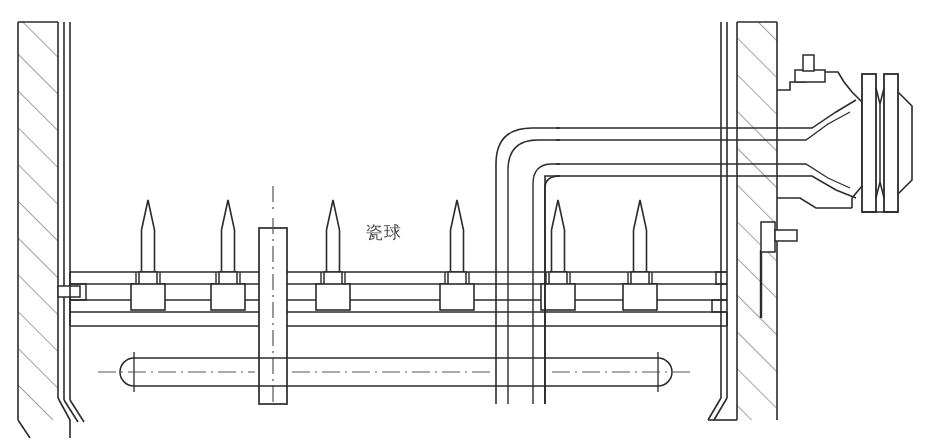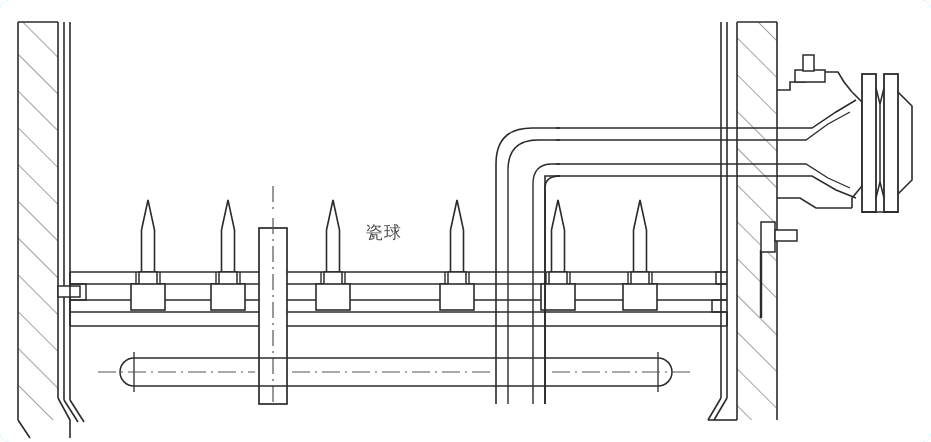--- a/index.html
+++ b/index.html
@@ -10,21 +10,20 @@
   }
   body {
     font-family: "Liberation Sans", sans-serif;
   }
   #drawing-root {
     position: relative;
     width: 931px;
     height: 442px;
     background: #7dd3fc;
     overflow: hidden;
-    border-radius: 9px;
   }
   #drawing-svg {
     display: block;
     width: 931px;
     height: 442px;
   }
   .annotation-label {
     position: absolute;
     font-family: "DejaVu Sans", "Liberation Sans", sans-serif;
     font-size: 17px;

